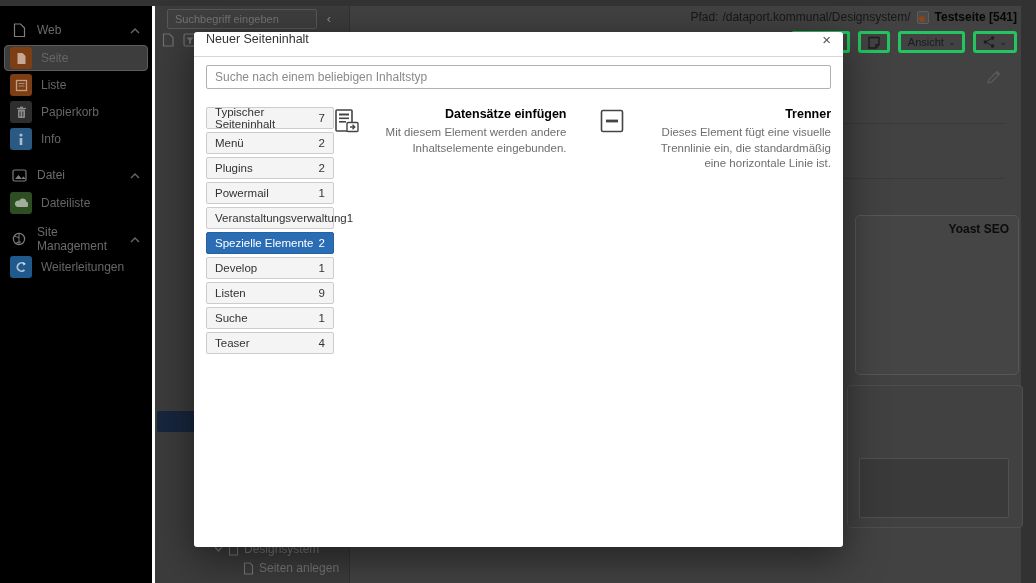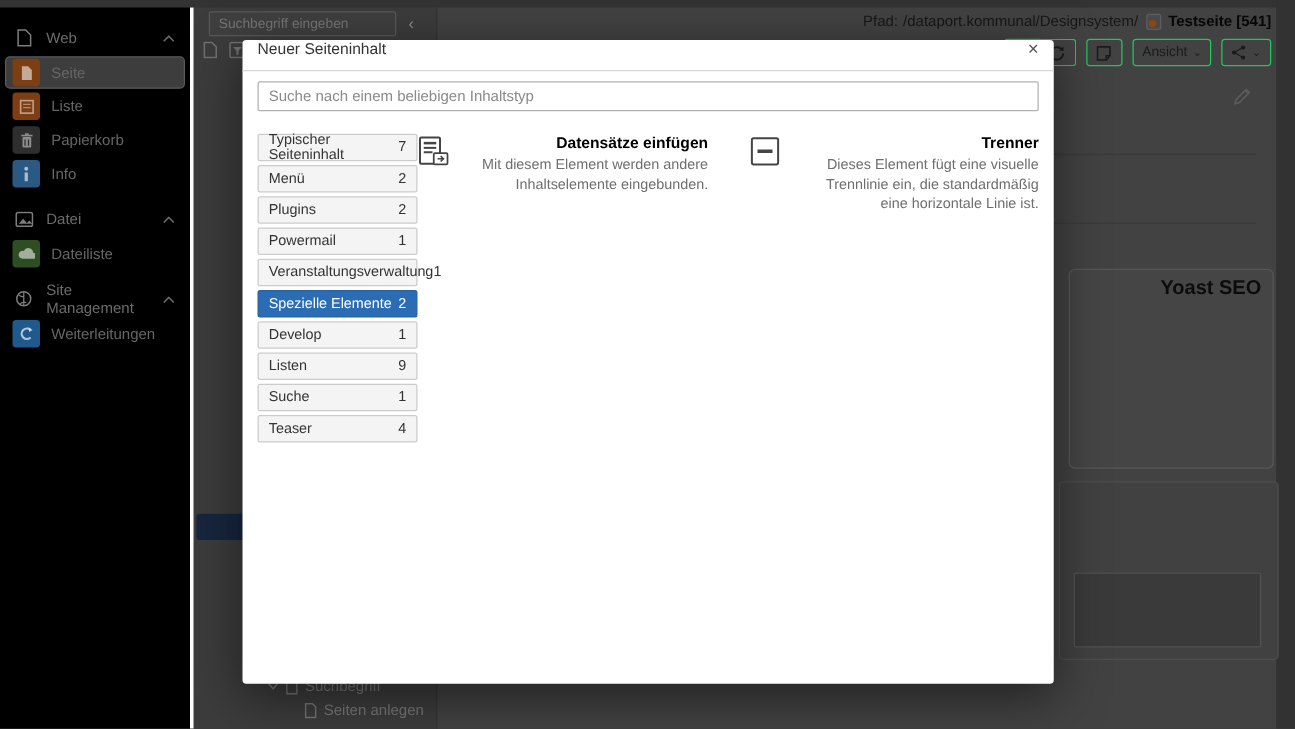--- a/index.html
+++ b/index.html
@@ -40,29 +40,29 @@
   .trow2 { left:88px; top:555px; }
 
   
   .content { position:absolute; left:350px; top:6px; width:671px; height:577px; background:#424242; }
   .pathrow { position:absolute; top:4px; right:4px; display:flex; align-items:center; gap:4px; font-size:12px; color:#171717; }
   .pathrow .ptitle { font-weight:bold; color:#060606; }
   .pageicon { width:12px; height:13px; background:#4a4a4a; border:1px solid #5e5e5e; border-radius:2px; position:relative; margin:0 2px; }
   .pageicon::after { content:""; position:absolute; left:1px; bottom:1px; width:6px; height:6px; border-radius:50%; background:#8a4616; }
   .btnrow { position:absolute; top:25px; right:4px; display:flex; align-items:center; gap:8px; }
   .bgroup { display:flex; }
-  .tbtn { height:22px; min-width:29px; border:1px solid #22c55e; background:transparent; display:flex; align-items:center; justify-content:flex-start; gap:4px; color:#1b1b1b; font-size:11px; padding:0 7px; cursor:pointer; border-radius:3px; }
+  .tbtn { height:22px; min-width:29px; border:3px solid #22c55e; background:transparent; display:flex; align-items:center; justify-content:flex-start; gap:4px; color:#1b1b1b; font-size:11px; padding:0 7px; cursor:pointer; border-radius:3px; }
   .bgroup .tbtn:first-child { border-radius:3px 0 0 3px; }
   .bgroup .tbtn:last-child { border-radius:0 3px 3px 0; border-left:none; }
   .chevdn { font-size:9px; color:#1b1b1b; }
   .pencil { position:absolute; top:64px; right:20px; cursor:pointer; }
   .cline { position:absolute; left:10px; right:16px; height:1px; background:#3a3a3a; }
   .cline.l1 { top:117px; } .cline.l2 { top:172px; }
   .yoastpanel { position:absolute; right:2px; top:209px; width:164px; height:160px; background:#454545; border:1px solid #575757; border-radius:5px; }
-  .yoastpanel .ylabel { position:absolute; right:9px; top:6px; font-size:16px; font-weight:bold; color:#0c0c0c; }
+  .yoastpanel .ylabel { position:absolute; right:9px; top:6px; font-size:12px; font-weight:bold; color:#0c0c0c; }
   .lowerpanel { position:absolute; right:-2px; top:379px; width:176px; height:143px; background:#414141; border:1px solid #4e4e4e; border-radius:4px; }
   .lowerbox { position:absolute; left:11px; top:72px; width:150px; height:60px; background:#3a3a3a; border:1px solid #515151; border-radius:2px; }
 
   
   .modal { position:absolute; left:194px; top:32px; width:649px; height:515px; background:#fff; border-radius:3px; box-shadow:0 10px 40px rgba(0,0,0,.5); z-index:10; }
   .mhead { height:25px; display:flex; align-items:flex-start; padding:0 12px; border-bottom:1px solid #d7d7d7; }
   .mtitle { font-size:12.5px; color:#333; }
   .mclose { margin-left:auto; font-size:15px; color:#555; cursor:pointer; line-height:1; }
   .mbody { padding:8px 12px; }
   .msearch { width:100%; height:24px; border:1px solid #b1b1b1; border-radius:2px; font-size:12px; color:#333; padding:0 8px; outline:none; font-family:"Liberation Sans", sans-serif; }
@@ -200,21 +200,21 @@
       </svg>
   </div>
   <div class="treesel"></div>
   <div class="trow trow1">
     <svg width="9" height="6" viewBox="0 0 9 6">
         <polyline points="1,1 4.5,5 8,1" fill="none" stroke="#777" stroke-width="1.3"></polyline>
       </svg>
     <svg width="11" height="13" viewBox="0 0 11 13">
         <path d="M1.5 1h5.5l2.5 2.5v8.5h-8z" fill="none" stroke="#777" stroke-width="1.1"></path>
       </svg>
-    <span>Suchbegriff</span>
+    <span>Designsystem</span>
   </div>
   <div class="trow trow2">
     <svg width="11" height="13" viewBox="0 0 11 13">
         <path d="M1.5 1h5.5l2.5 2.5v8.5h-8z" fill="none" stroke="#777" stroke-width="1.1"></path>
       </svg>
     <span>Seiten anlegen</span>
   </div>
 </div>
 
 <div class="content">

